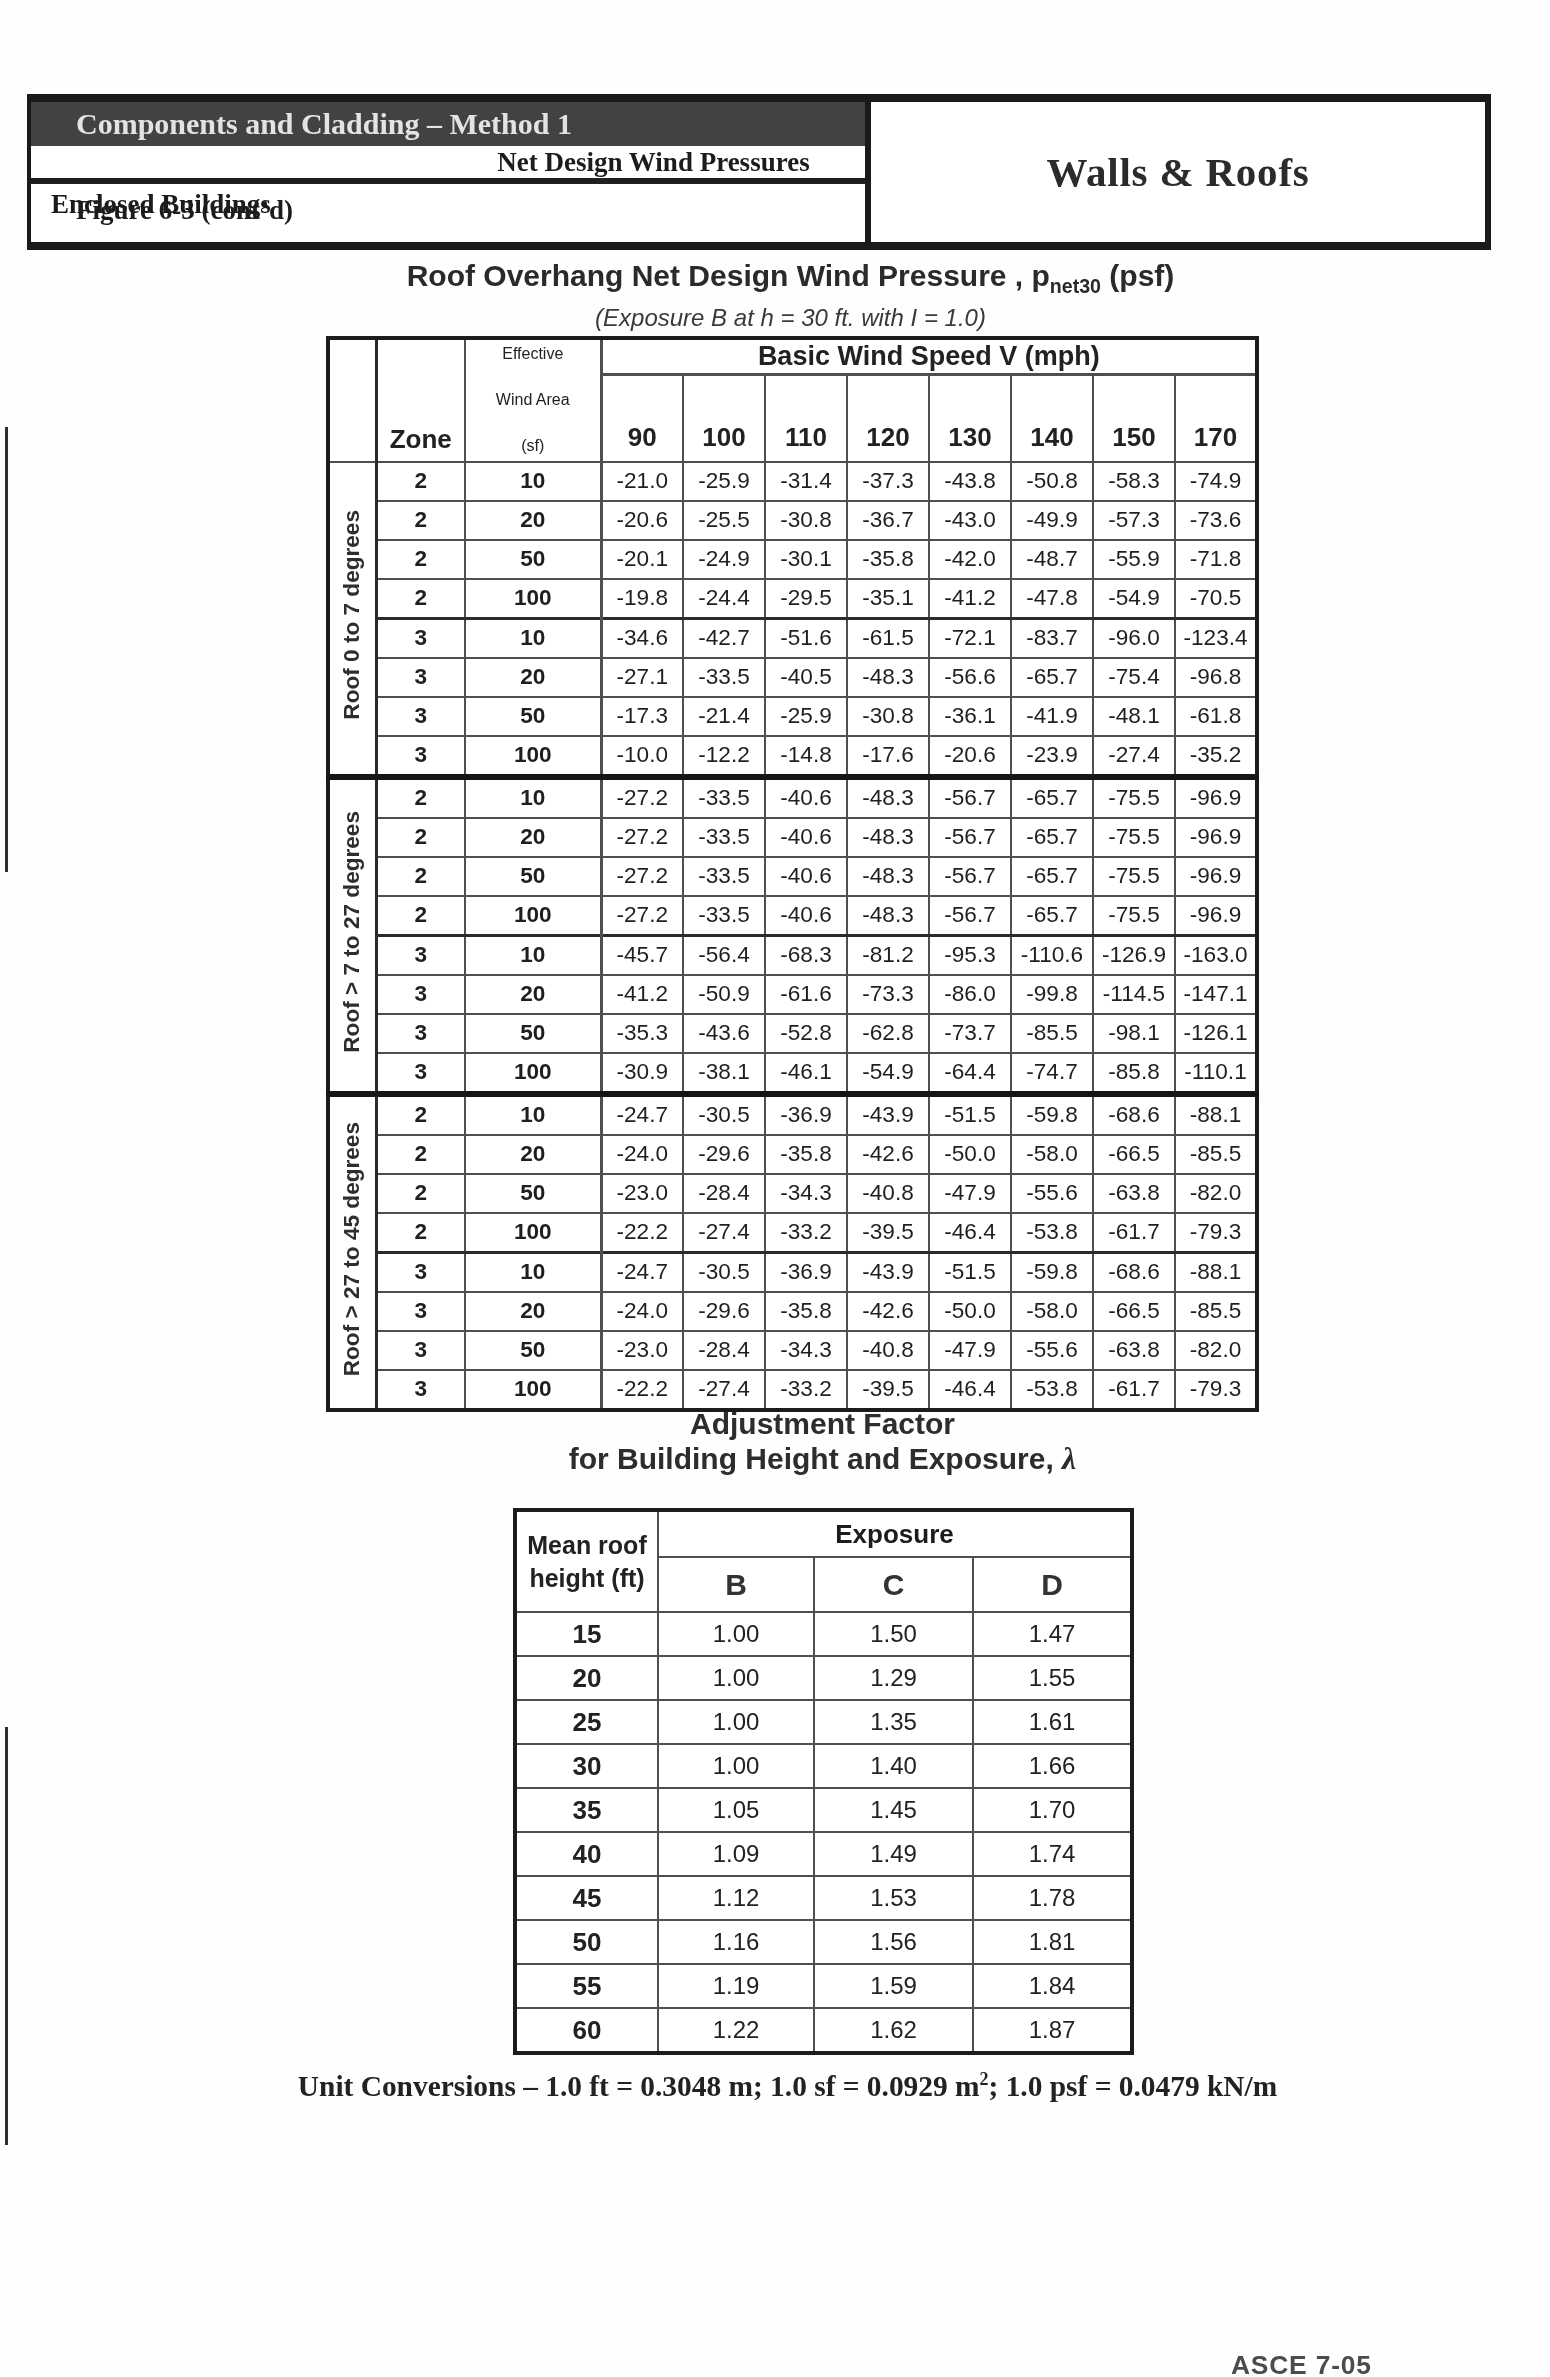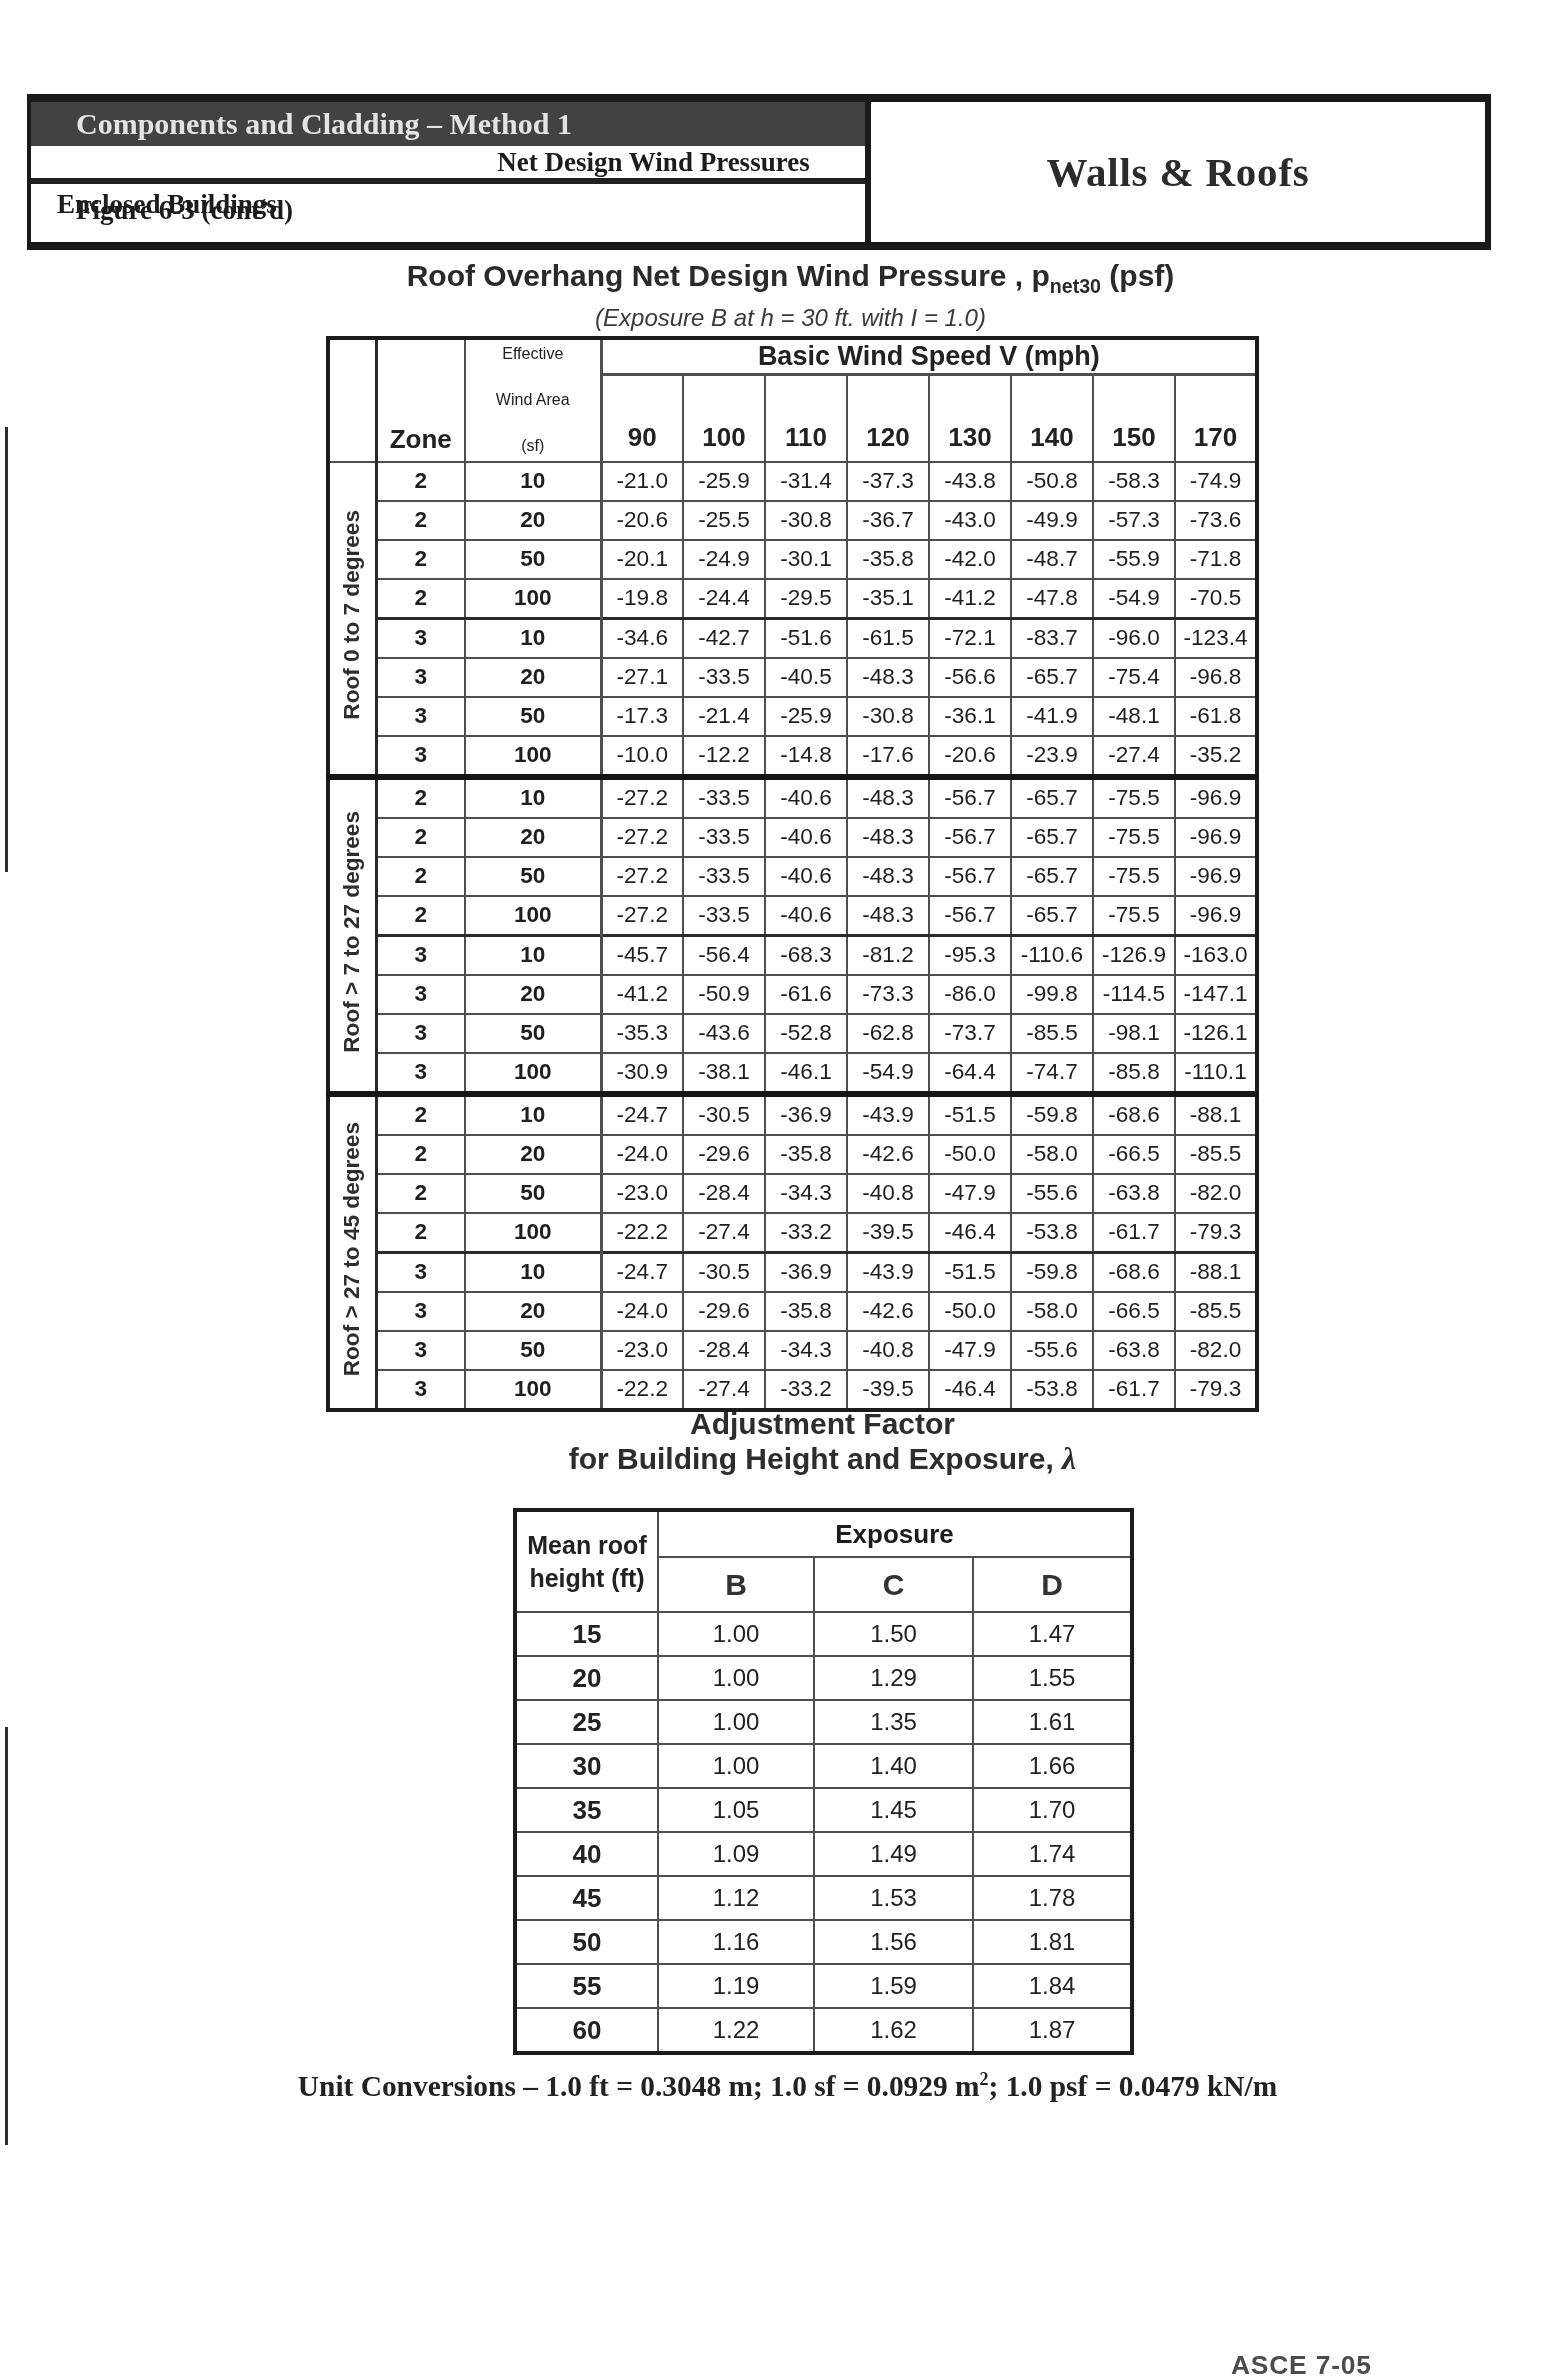--- a/index.html
+++ b/index.html
@@ -22,21 +22,21 @@
   .hdr-band{
     height:44px;background:#424242;color:#e3e3e3;
     font-size:30px;font-weight:bold;line-height:44px;padding-left:45px;
   }
   .hdr-row2{height:32px;border-bottom:6px solid #1f1f1f;display:flex;}
   .hdr-fig{
     width:411px;border-right:5.3px solid #1a1a1a;
     font-size:27px;font-weight:bold;line-height:32px;padding-left:45px;box-sizing:border-box;margin-top:48px;
   }
   .hdr-ndwp{flex:1;text-align:center;font-size:27px;font-weight:bold;line-height:32px;}
-  .hdr-encl{flex:1;font-size:27px;font-weight:bold;line-height:41px;padding-left:26px;}
+  .hdr-encl{flex:1;font-size:27px;font-weight:bold;line-height:41px;padding-left:20px;}
   .hdr-right{flex:1;display:flex;flex-direction:column;}
   .hdr-h60{
     height:44px;border-bottom:4.5px solid #4f4f4f;
     text-align:center;font-size:27px;font-weight:bold;line-height:44px;color:#111;
   }
   .hdr-wr{
     flex:1;display:flex;align-items:center;justify-content:center;
     font-size:41px;font-weight:bold;color:#2b2b2b;letter-spacing:0.8px;
   }
   

